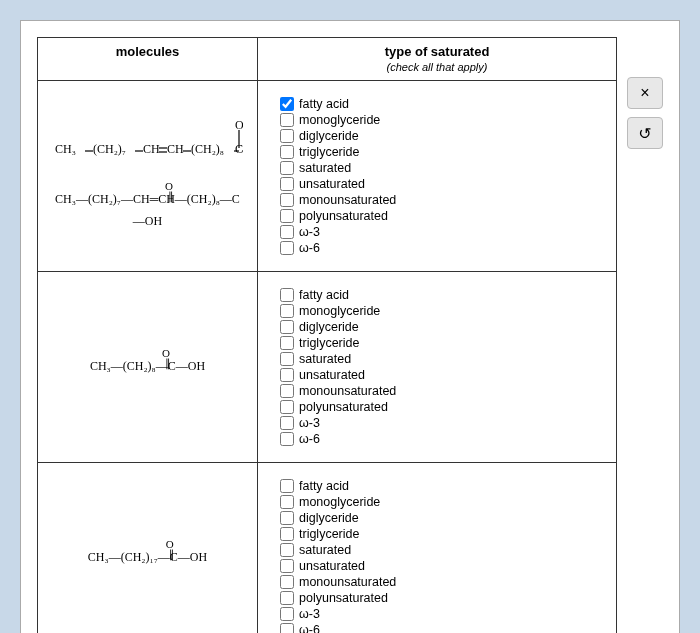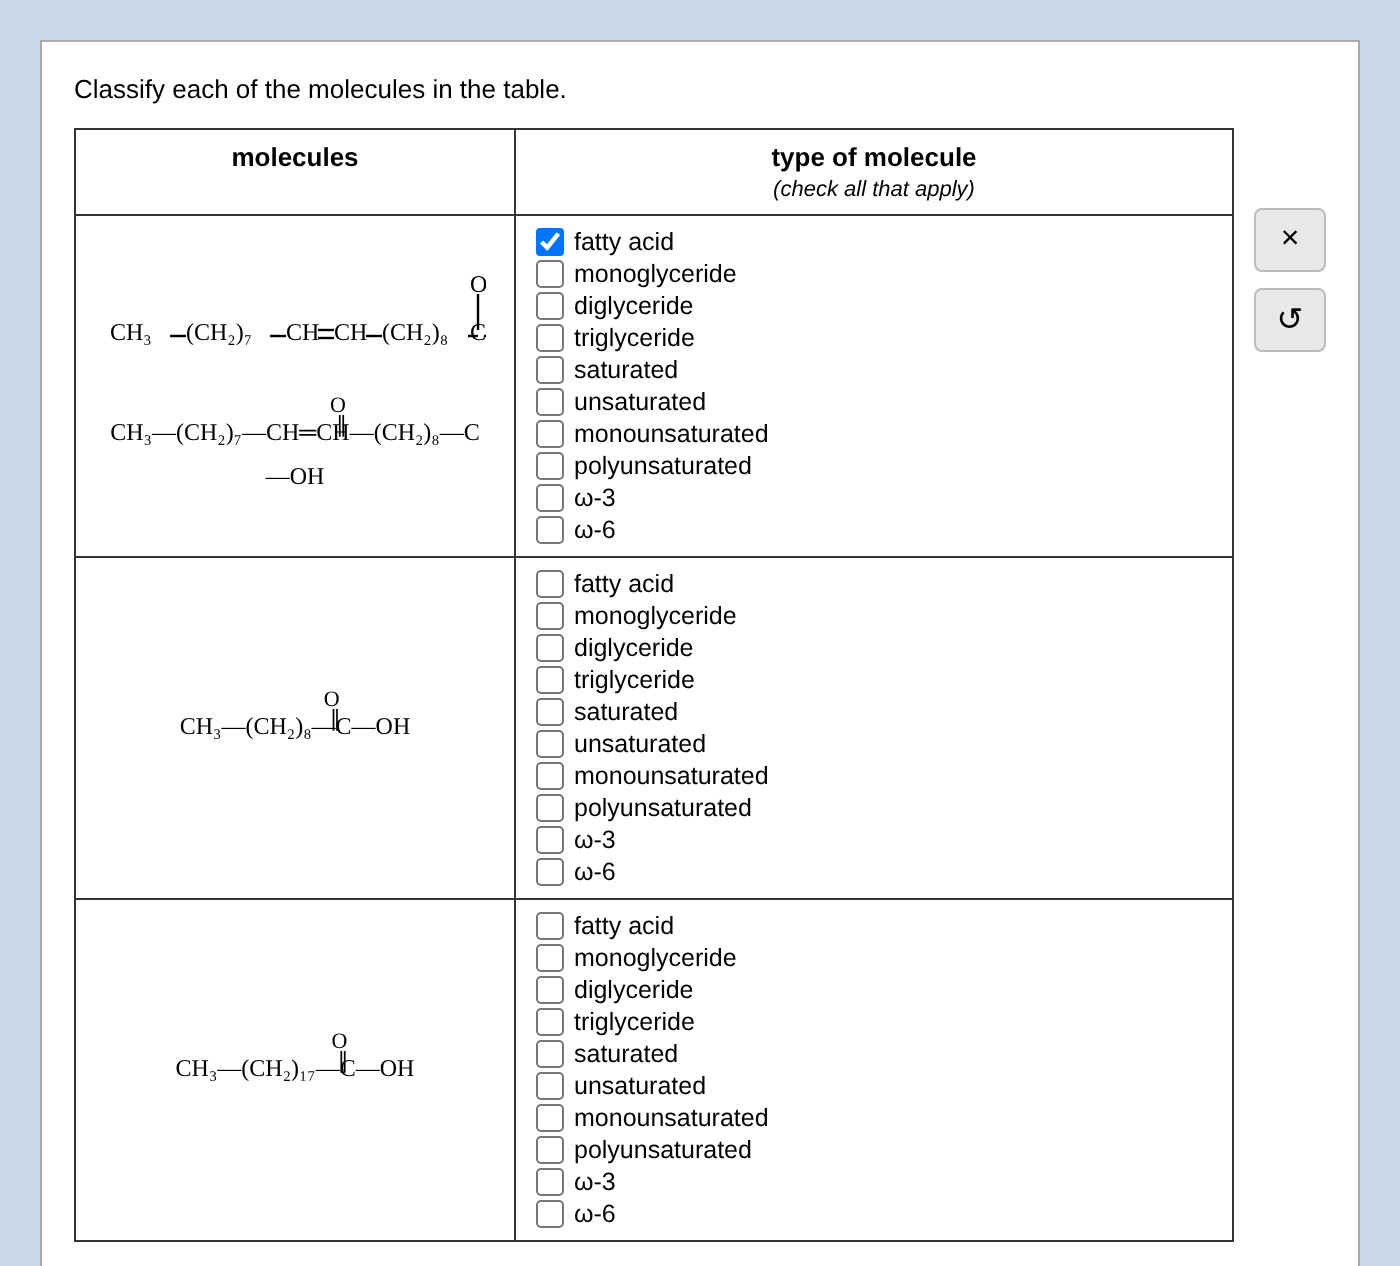--- a/index.html
+++ b/index.html
@@ -58,21 +58,21 @@
       justify-content: center;
       min-height: 70px;
     }
     .options-cell {
       vertical-align: top;
       padding: 4px 10px;
     }
     .checkbox-list {
       list-style: none;
       padding: 0;
-      margin: 0;
+      margin: 12px;
     }
     .checkbox-list li {
       display: flex;
       align-items: center;
       gap: 5px;
       margin: 2px 0;
       font-size: 12.5px;
     }
     .checkbox-list li input[type="checkbox"] {
       width: 14px;
@@ -107,29 +107,28 @@
     .type-subheader {
       font-size: 11px;
       font-style: italic;
       font-weight: normal;
     }
   </style>
 </head>
 <body>
 
 <div class="main-container">
-  <p class="instruction">Classify each of the molecules in the table.</p>
 
   <div class="table-wrapper">
     <table>
       <thead>
         <tr>
           <th>molecules</th>
           <th>
-            <span>type of molecule</span><br>
+            <span>type of saturated</span><br>
             <span class="type-subheader">(check all that apply)</span>
           </th>
         </tr>
       </thead>
       <tbody>
 
         <tr>
           <td class="molecule-cell">
             <div class="molecule-formula">
 

